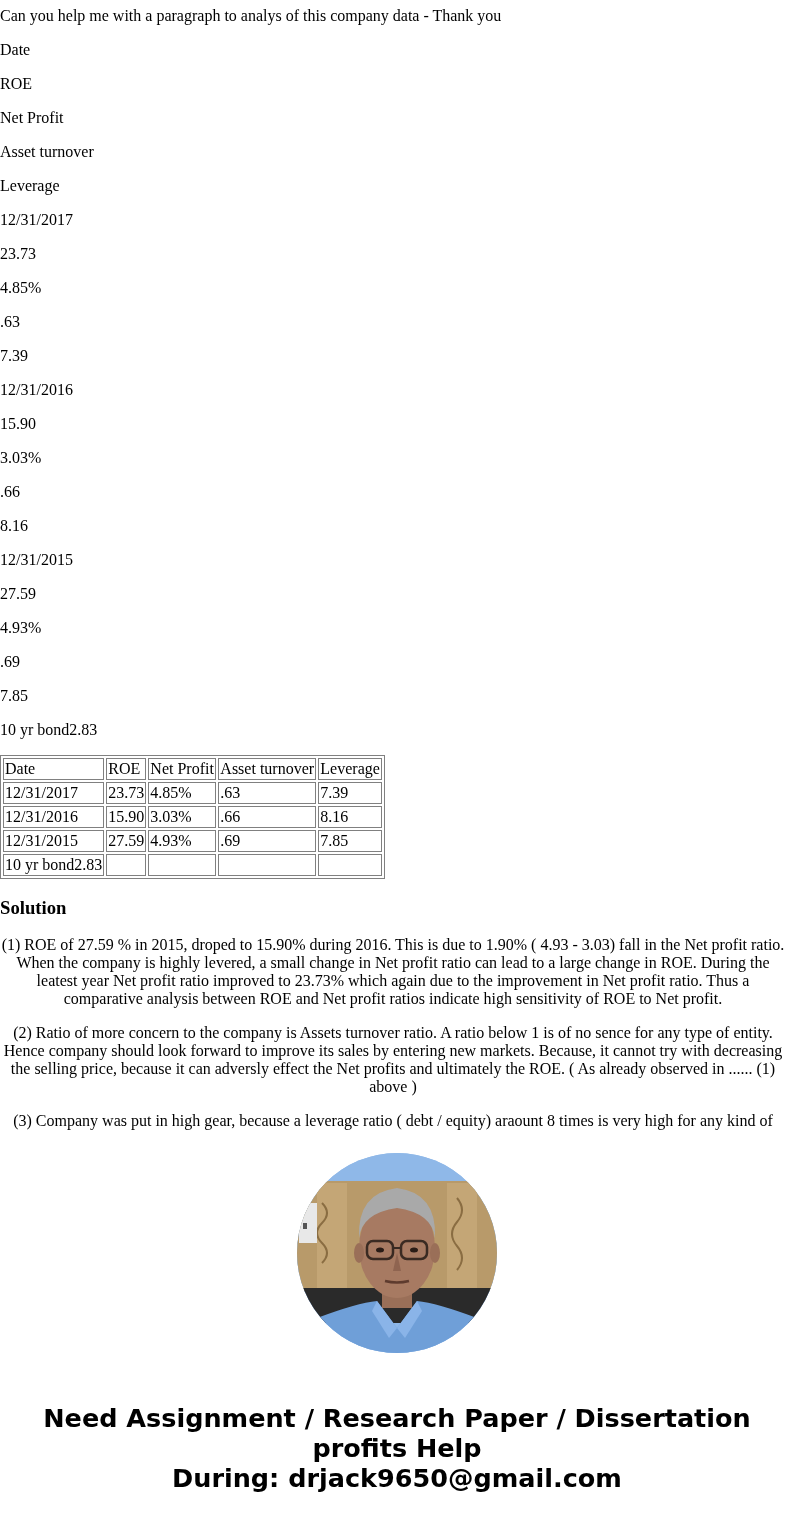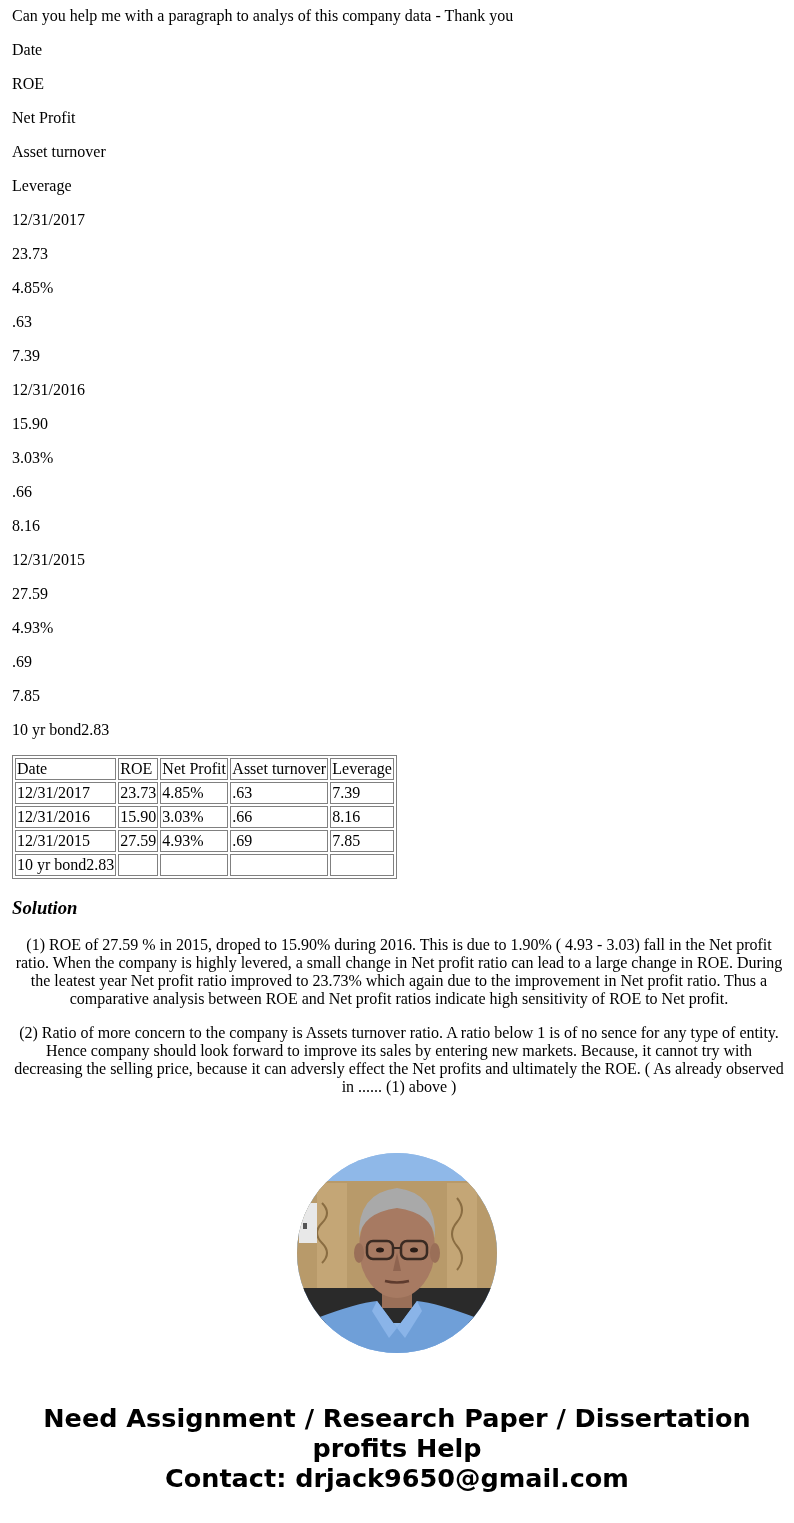--- a/index.html
+++ b/index.html
@@ -10,21 +10,21 @@
     body {
       width: 794px;
       min-height: 1523px;
       font-family: "Liberation Serif", "DejaVu Serif", serif;
       font-size: 16px;
       line-height: 18px;
       color: #000000;
       position: relative;
     }
     .content {
-      padding: 7px 8px 0 12px;
+      padding: 7px 8px 0 0;
     }
     p {
       margin: 0 0 16px 0;
       line-height: 18px;
     }
     .plain-lines p {
       margin: 0 0 16px 0;
     }
     table.data-table {
       border: 1px solid #808080;
@@ -45,21 +45,20 @@
     table.data-table td.c-roe { width: 35px; }
     table.data-table td.c-np { width: 64px; }
     table.data-table td.c-at { width: 94px; }
     table.data-table td.c-lev { width: 59px; }
 
     h3.solution-heading {
       font-size: 18.7px;
       font-weight: bold;
       margin: 18px 0 17px 0;
       line-height: 22px;
-      font-style: italic;
     }
     .solution p {
       margin: 0 0 16px 0;
       line-height: 18px;
       text-align: center;
     }
     .avatar-wrap {
       position: absolute;
       left: 297px;
       top: 1153px;
@@ -156,20 +155,21 @@
         <td></td>
         <td></td>
       </tr>
     </tbody>
   </table>
 
   <div class="solution">
     <h3 class="solution-heading">Solution</h3>
     <p>(1) ROE of 27.59 % in 2015, droped to 15.90% during 2016. This is due to 1.90% ( 4.93 - 3.03) fall in the Net profit ratio. When the company is highly levered, a small change in Net profit ratio can lead to a large change in ROE. During the leatest year Net profit ratio improved to 23.73% which again due to the improvement in Net profit ratio. Thus a comparative analysis between ROE and Net profit ratios indicate high sensitivity of ROE to Net profit.</p>
     <p>(2) Ratio of more concern to the company is Assets turnover ratio. A ratio below 1 is of no sence for any type of entity. Hence company should look forward to improve its sales by entering new markets. Because, it cannot try with decreasing the selling price, because it can adversly effect the Net profits and ultimately the ROE. ( As already observed in ...... (1) above )</p>
+    <p>(3) Company was put in high gear, because a leverage ratio ( debt / equity) araount 8 times is very high for any kind of</p>
   </div>
 </div>
 
 <div class="avatar-wrap">
   <svg viewBox="0 0 200 200" xmlns="http://www.w3.org/2000/svg">
 
     <rect x="0" y="0" width="200" height="200" fill="#8fb8e8"></rect>
 
     <rect x="0" y="28" width="200" height="110" fill="#b89a6a"></rect>
     <rect x="20" y="30" width="30" height="105" fill="#c4a676"></rect>
@@ -204,14 +204,14 @@
 
     <path d="M100 100 L96 118 L104 118 Z" fill="#8f6450"></path>
 
     <path d="M88 128 Q100 131 112 128" stroke="#5e3b2e" stroke-width="2.5" fill="none"></path>
   </svg>
 </div>
 
 <div class="promo">
   <div>Need Assignment / Research Paper / Dissertation</div>
   <div>profits Help</div>
-  <div>Contact: drjack9650@gmail.com</div>
+  <div>During: drjack9650@gmail.com</div>
 </div>
 
 </body></html>

